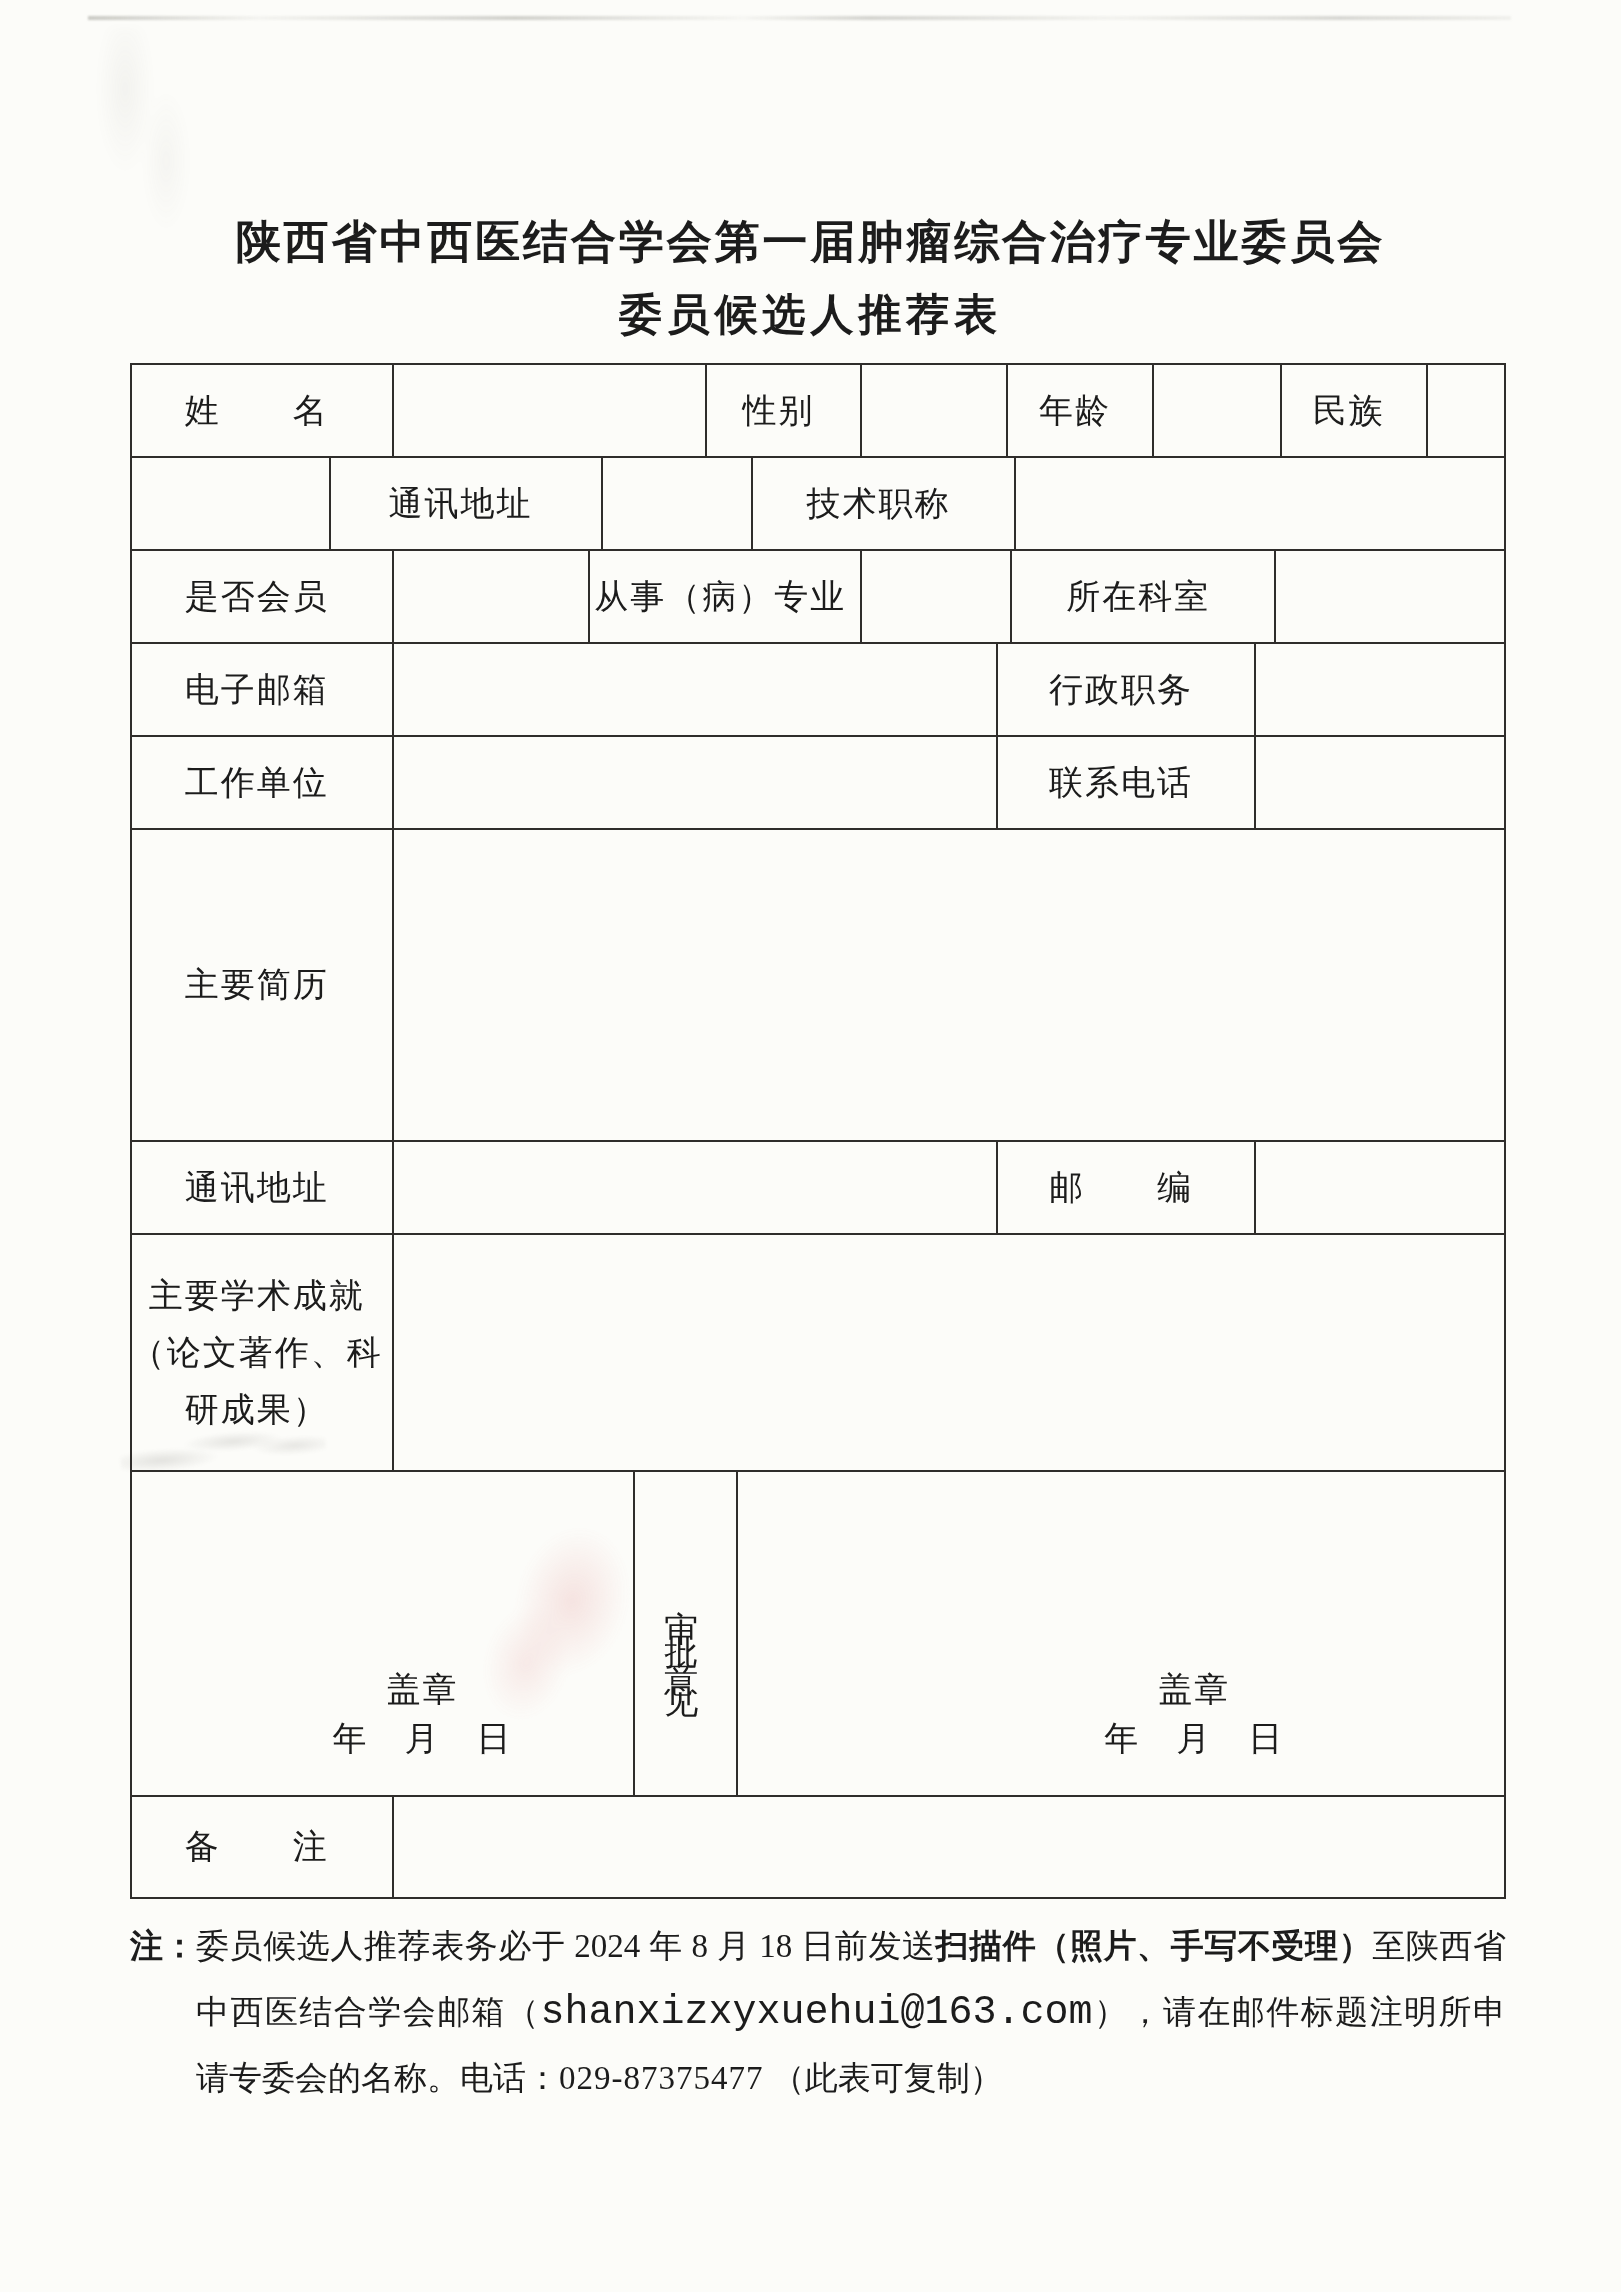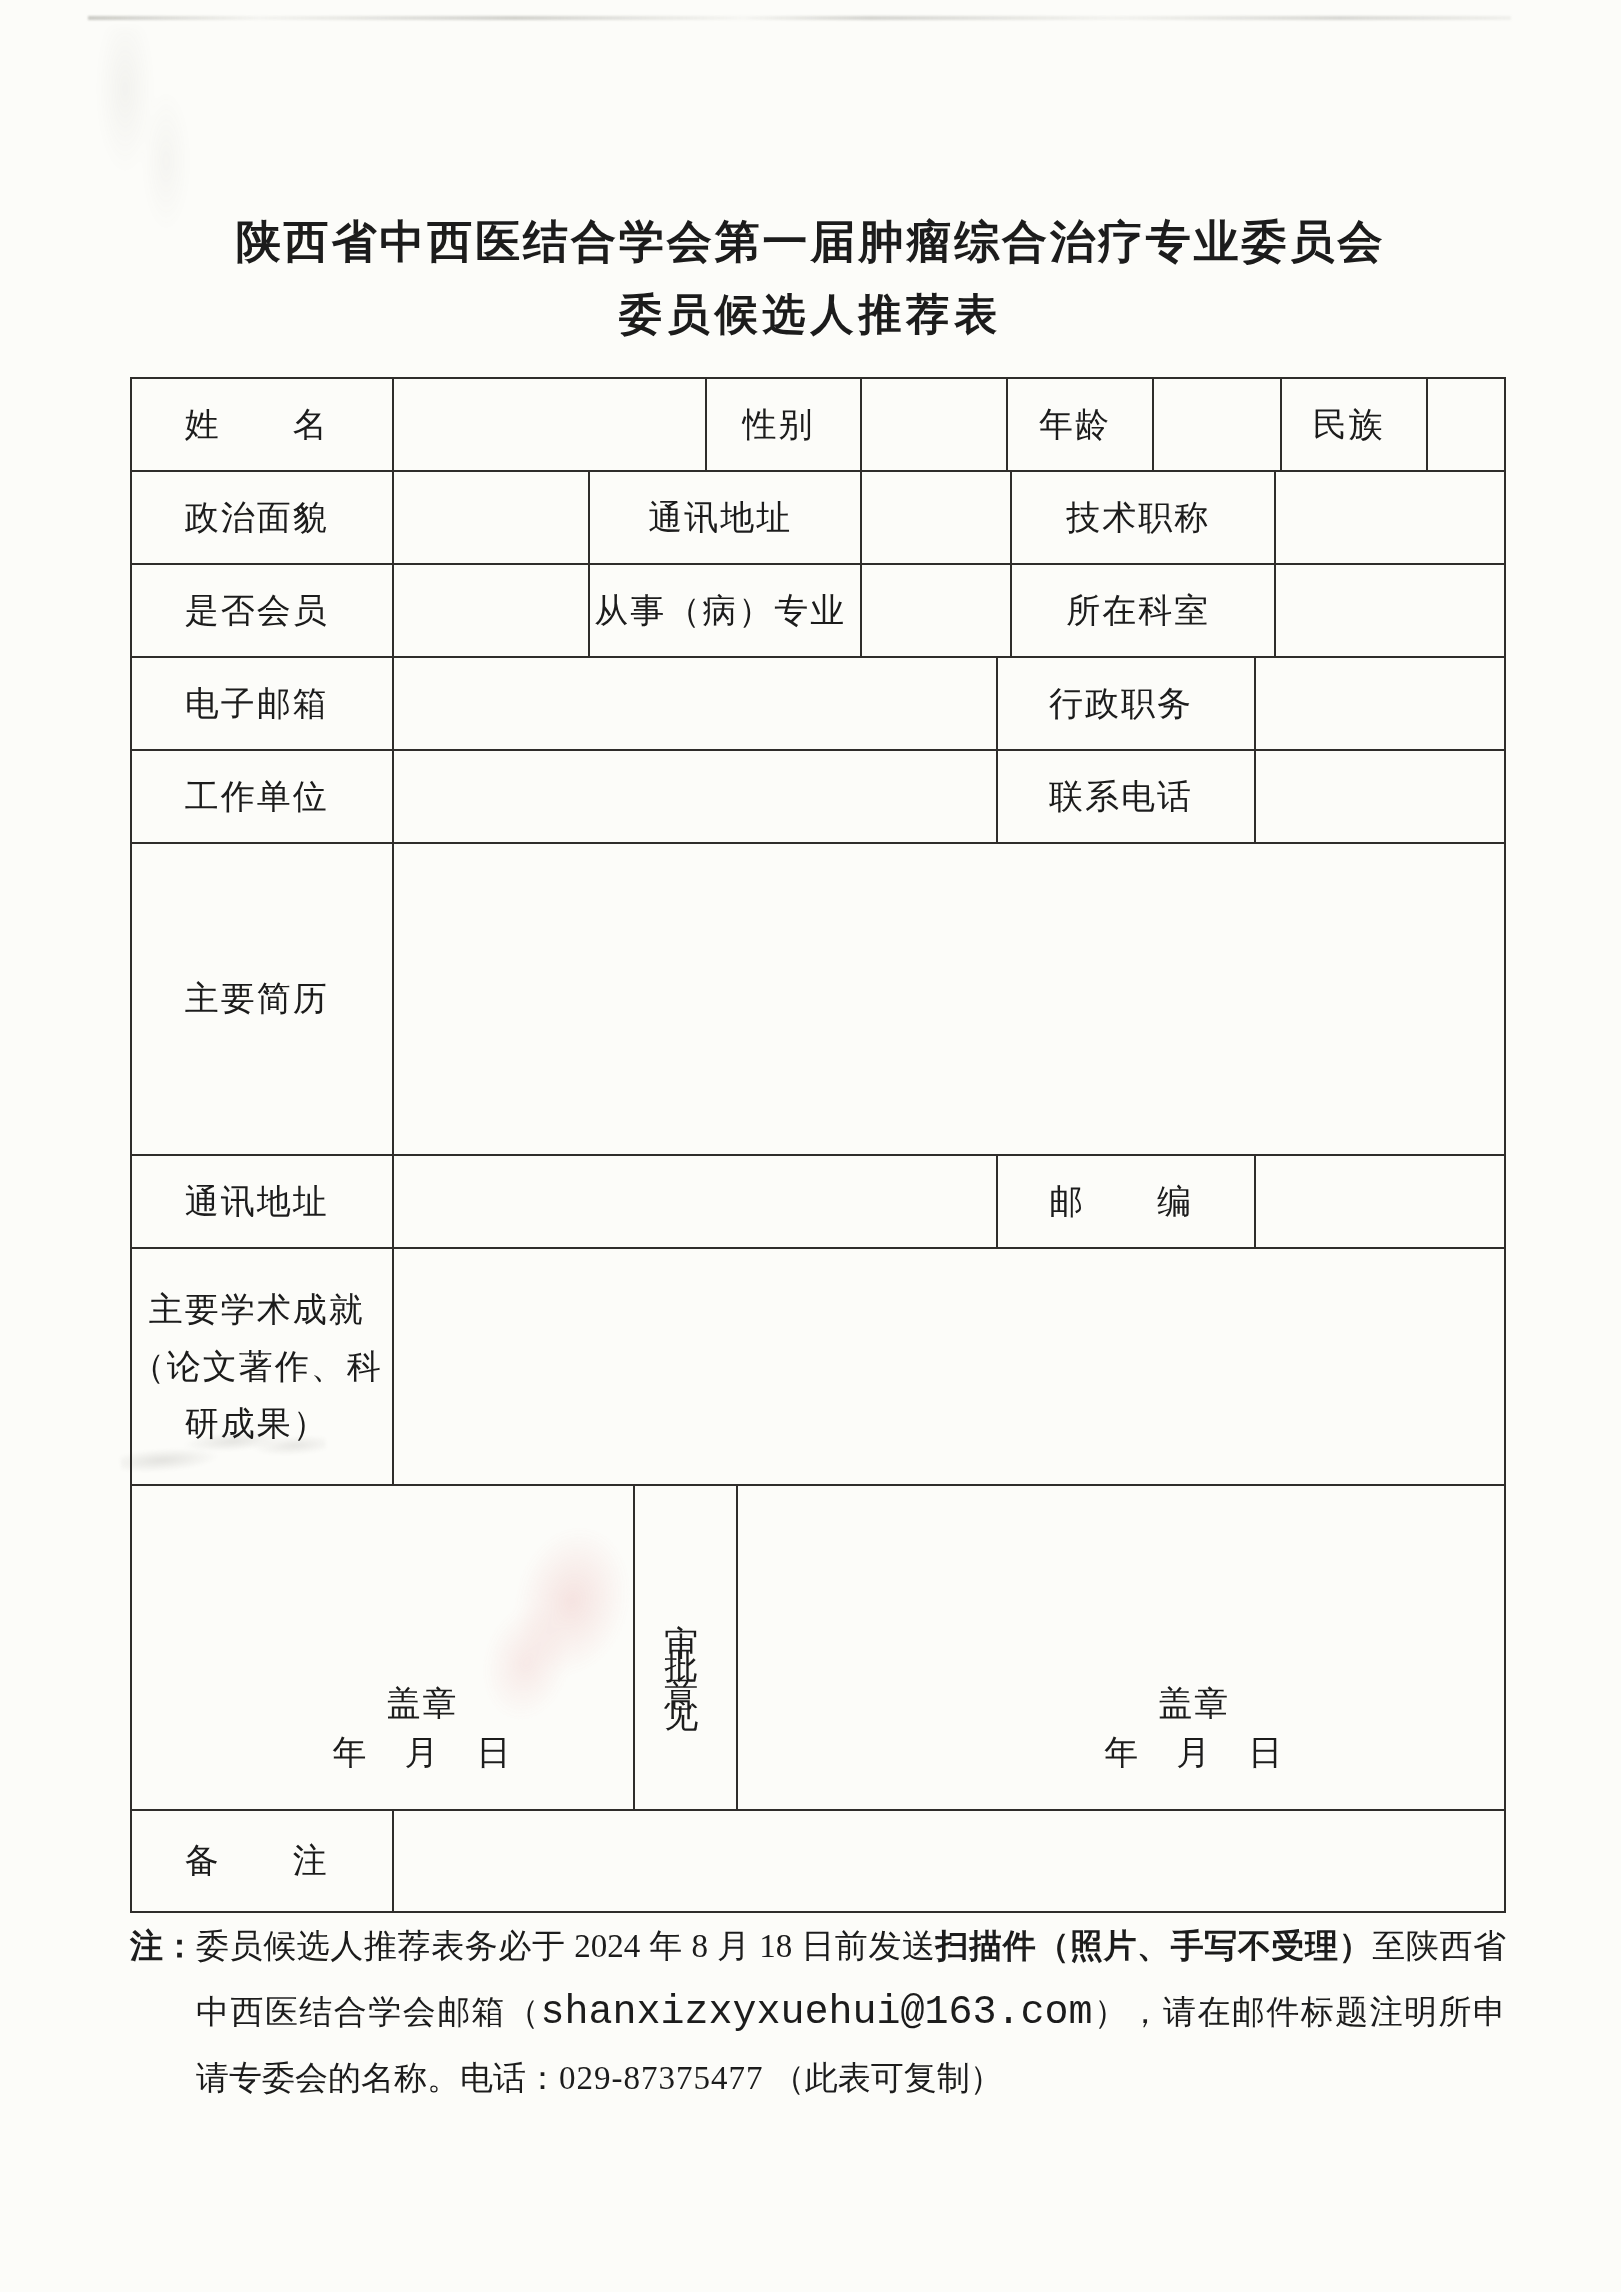--- a/index.html
+++ b/index.html
@@ -11,21 +11,21 @@
     font-family:"Liberation Serif","DejaVu Serif",serif;
     color:#1c1c1c;
     overflow:hidden;
   }
   
   .title{position:absolute;left:0;width:100%;text-align:center;font-weight:bold;white-space:nowrap;}
   .title-1{top:212px;font-size:45px;letter-spacing:2.9px;}
   .title-2{top:286px;font-size:43px;letter-spacing:4.9px;}
   
   .tbl{
-    position:absolute;left:130px;top:377px;width:1376px;
+    position:absolute;left:130px;top:363px;width:1376px;
     border:2px solid #2f2d2b;
     box-sizing:border-box;
     background:transparent;
   }
   .row{display:flex;width:100%;}
   .row + .row{border-top:2.9px solid #2f2d2b;}
   .cell{
     box-sizing:border-box;
     display:flex;align-items:center;justify-content:center;
     font-size:34px;
@@ -123,21 +123,20 @@
       <div class="cell h-sm" style="width:22.1%"></div>
       <div class="cell h-sm" style="width:10.6%">性别</div>
       <div class="cell h-sm" style="width:9.9%"></div>
       <div class="cell h-sm" style="width:9.9%">年龄</div>
       <div class="cell h-sm" style="width:8.6%"></div>
       <div class="cell h-sm" style="width:9.9%">民族</div>
       <div class="cell h-sm grow"></div>
     </div>
 
     <div class="row">
-      <div class="cell h-sm" style="width:18.2%">政治面貌</div>
       <div class="cell h-sm" style="width:13.6%"></div>
       <div class="cell h-sm" style="width:19.1%">通讯地址</div>
       <div class="cell h-sm" style="width:10.2%"></div>
       <div class="cell h-sm" style="width:18.5%">技术职称</div>
       <div class="cell h-sm grow"></div>
     </div>
 
     <div class="row">
       <div class="cell h-sm" style="width:18.2%">是否会员</div>
       <div class="cell h-sm" style="width:13.6%"></div>

